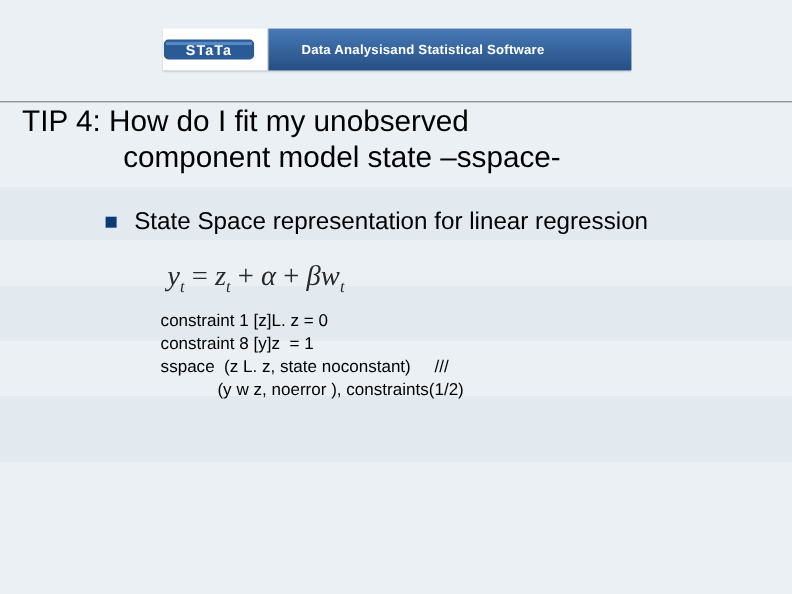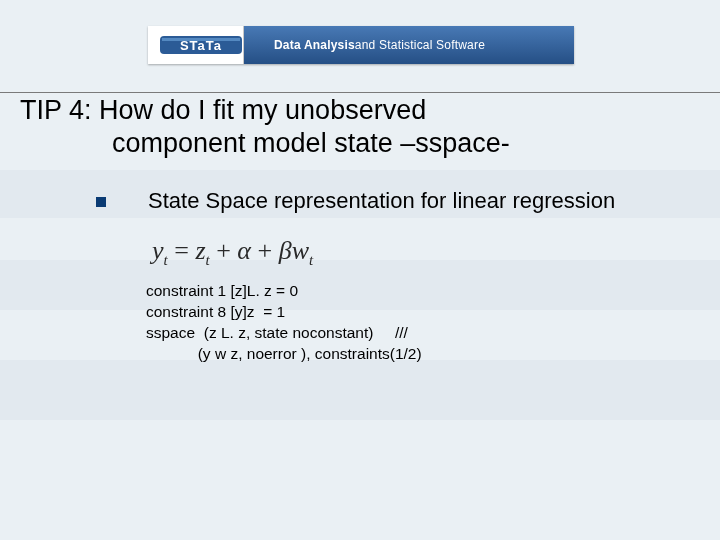--- a/index.html
+++ b/index.html
@@ -31,35 +31,35 @@
     position: absolute;
     top: 26px; left: 148px;
     width: 426px; height: 38px;
     display: flex;
     box-shadow: 0 1px 2px rgba(0,0,0,.3);
     z-index: 2;
   }
   .logo-box {
     width: 96px;
     background: #fff;
-    display: flex; align-items: center; justify-content: flex-end;
+    display: flex; align-items: center; justify-content: flex-start;
     border-right: 1px solid #c8c8c8;
   }
   .logo-box svg { display:block; }
   .banner-right {
     flex: 1;
     display: flex; align-items: center;
     padding-left: 30px;
     background: linear-gradient(#4879b5, #254f85);
     color: #fff;
     font-size: 12px;
     font-weight: 700;
     letter-spacing: .2px;
   }
-  .banner-right span.sub { font-weight: 400; margin-left: 0; }
+  .banner-right span.sub { font-weight: 700; margin-left: 0; }
 
   
   .title-wrap {
     position: absolute;
     top: 94px; left: 20px; right: 30px;
     z-index: 2;
   }
   .title {
     font-size: 27px;
     line-height: 1.22;
@@ -72,21 +72,21 @@
     border-top: 1px solid #7a7a7a;
     z-index:1;
   }
 
   
   .body {
     position: absolute;
     top: 188px; left: 96px; right: 40px;
     z-index: 2;
   }
-  .bullet-row { display: flex; align-items: flex-start; gap: 26px; }
+  .bullet-row { display: flex; align-items: flex-start; }
   .bullet {
     width: 10px; height: 10px;
     background: #0a3b74;
     margin-top: 9px; margin-right: 16px;
     flex: 0 0 auto;
   }
   .bullet-text {
     font-size: 22px;
     color: #000;
   }

